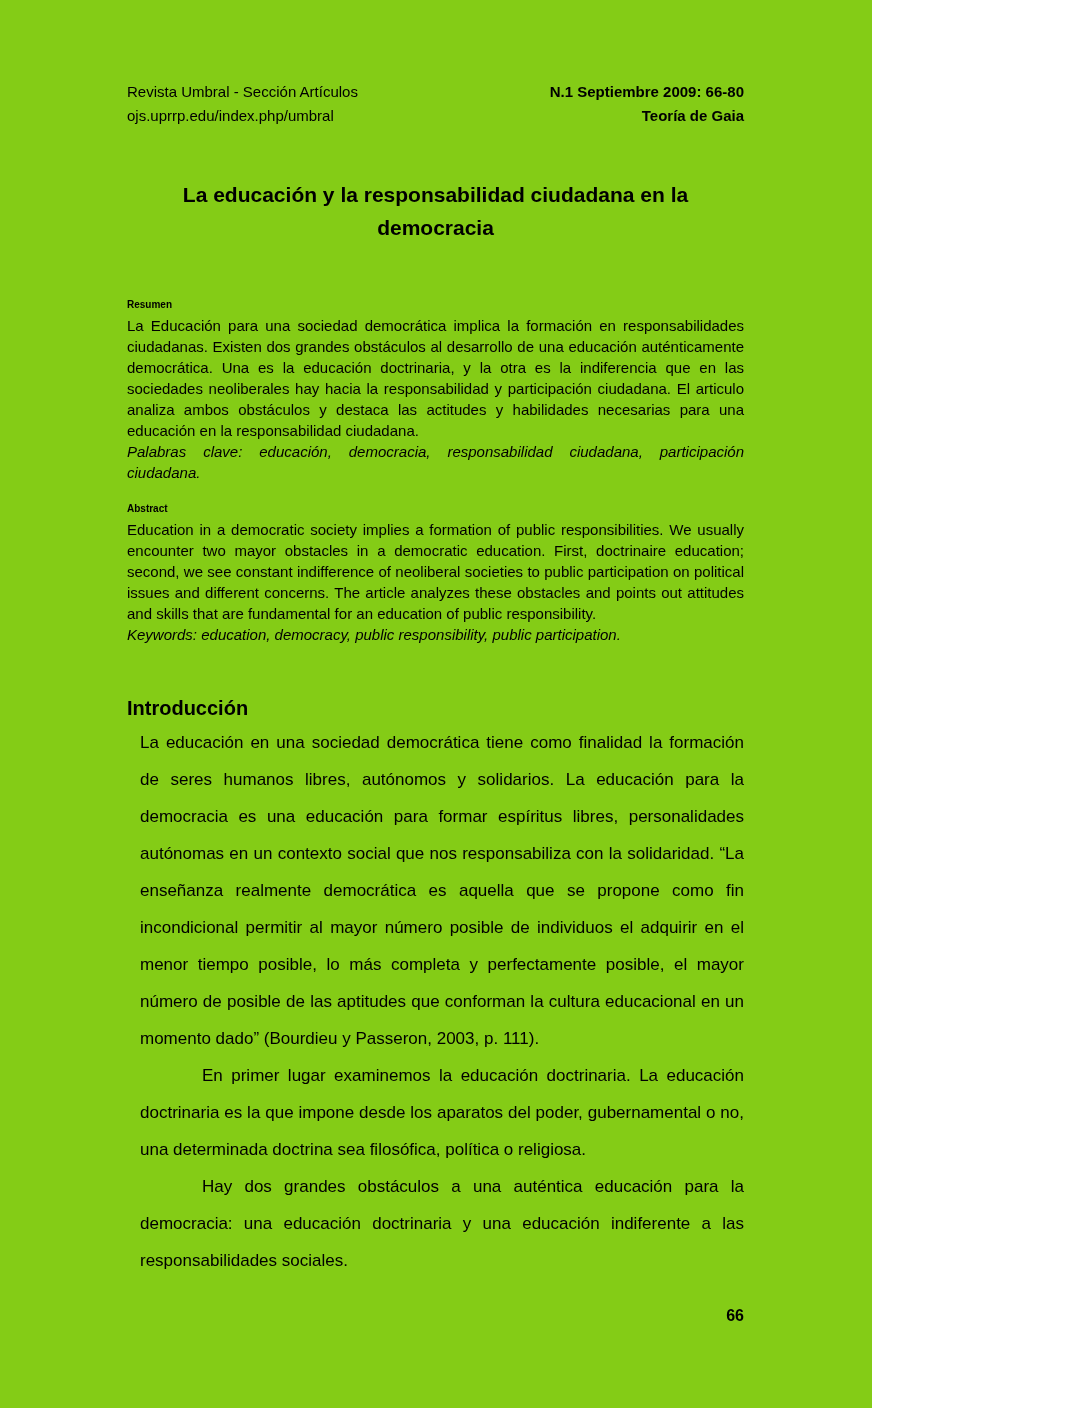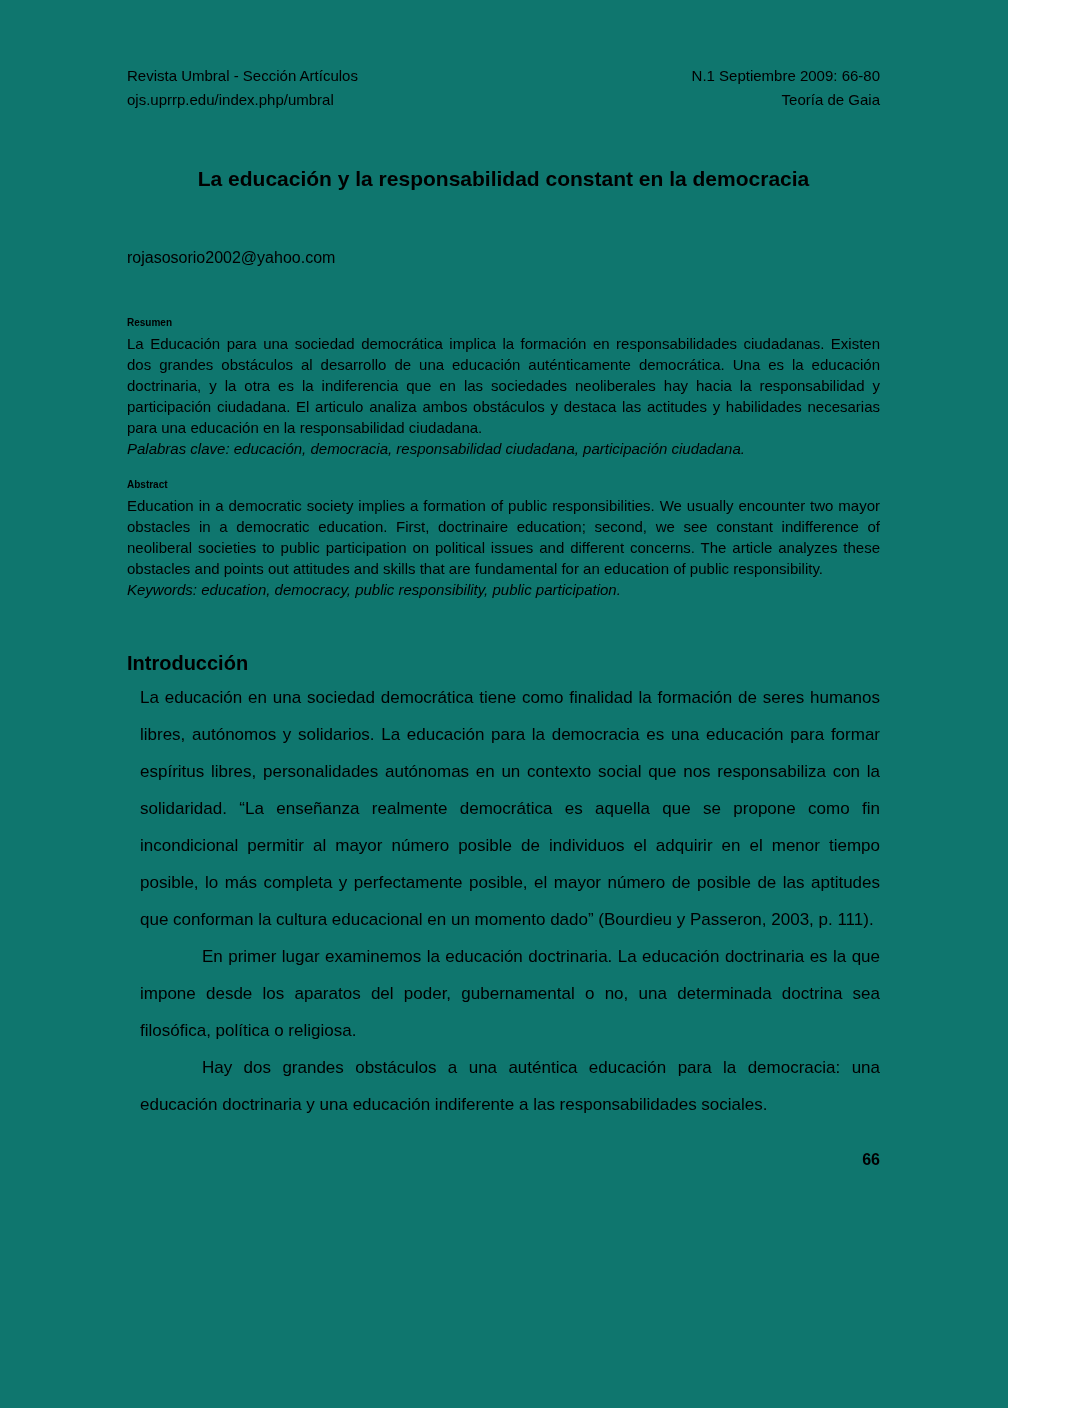--- a/index.html
+++ b/index.html
@@ -5,34 +5,34 @@
   html, body {
     margin: 0;
     padding: 0;
     background: #ffffff;
     color: #000000;
     font-family: "Liberation Sans", sans-serif;
   }
   .page {
     position: relative;
     box-sizing: border-box;
-    width: 1008px;
+    width: 872px;
     height: 1408px;
-    background: #0f766e;
-    padding: 64px 128px 0 127px;
+    background: #84cc16;
+    padding: 80px 128px 0 127px;
     overflow: hidden;
   }
   
   .doc-header {
     display: flex;
     justify-content: space-between;
     font-size: 15px;
     line-height: 24px;
   }
-  .doc-header .hdr-right { text-align: right; }
+  .doc-header .hdr-right { text-align: right; font-weight: bold; }
 
   
   .article-title {
     margin: 50px 0 0 0;
     font-size: 21px;
     font-weight: bold;
     text-align: center;
     line-height: 33px;
   }
 
@@ -99,24 +99,23 @@
     <div class="hdr-left">
       <div>Revista Umbral - Sección Artículos</div>
       <div>ojs.uprrp.edu/index.php/umbral</div>
     </div>
     <div class="hdr-right">
       <div>N.1 Septiembre 2009: 66-80</div>
       <div>Teoría de Gaia</div>
     </div>
   </header>
 
-  <h1 class="article-title">La educación y la responsabilidad constant en la democracia</h1>
+  <h1 class="article-title">La educación y la responsabilidad ciudadana en la democracia</h1>
 
   <div class="author-block">
-    <div>rojasosorio2002@yahoo.com</div>
   </div>
 
   <section class="abstract-block es">
     <h2 class="abstract-heading">Resumen</h2>
     <p>La Educación para una sociedad democrática implica la formación en responsabilidades ciudadanas. Existen dos grandes obstáculos al desarrollo de una educación auténticamente democrática. Una es la educación doctrinaria, y la otra es la indiferencia que en las sociedades neoliberales hay hacia la responsabilidad y participación ciudadana. El articulo analiza ambos obstáculos y destaca las actitudes y habilidades necesarias para una educación en la responsabilidad ciudadana.</p>
     <p class="keywords-line">Palabras clave: educación, democracia, responsabilidad ciudadana, participación ciudadana.</p>
   </section>
 
   <section class="abstract-block en">
     <h2 class="abstract-heading">Abstract</h2>

